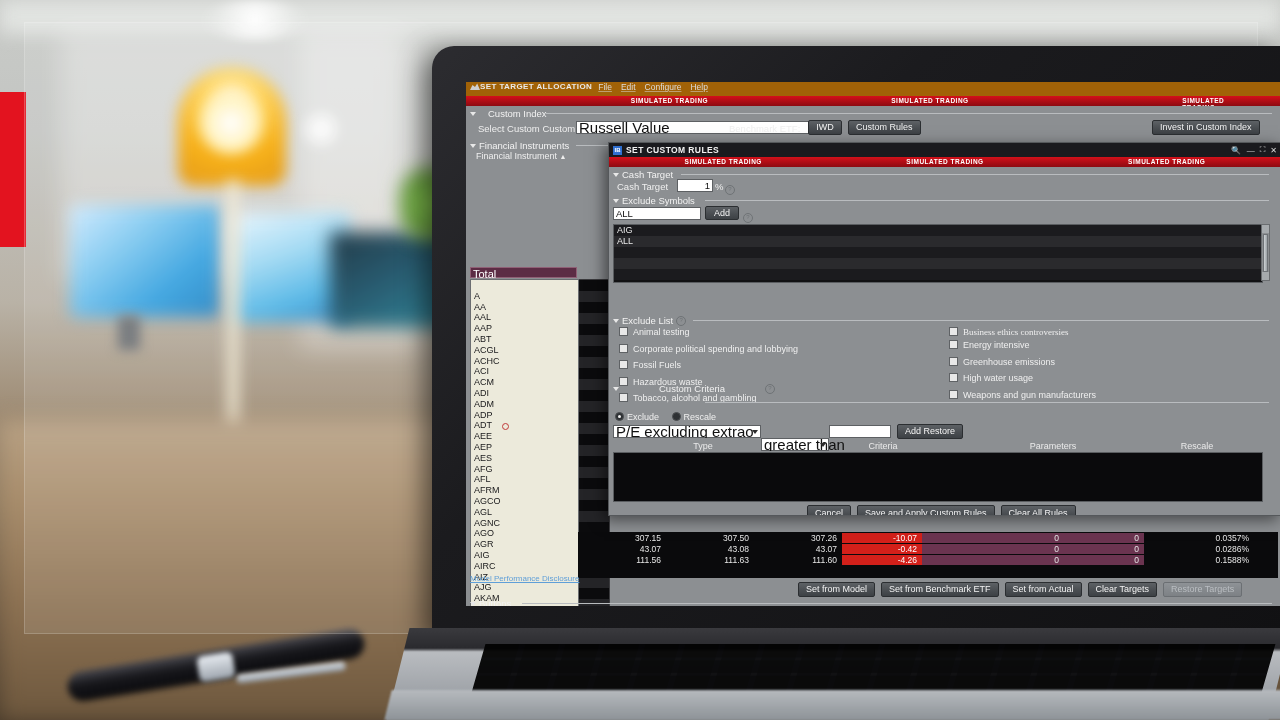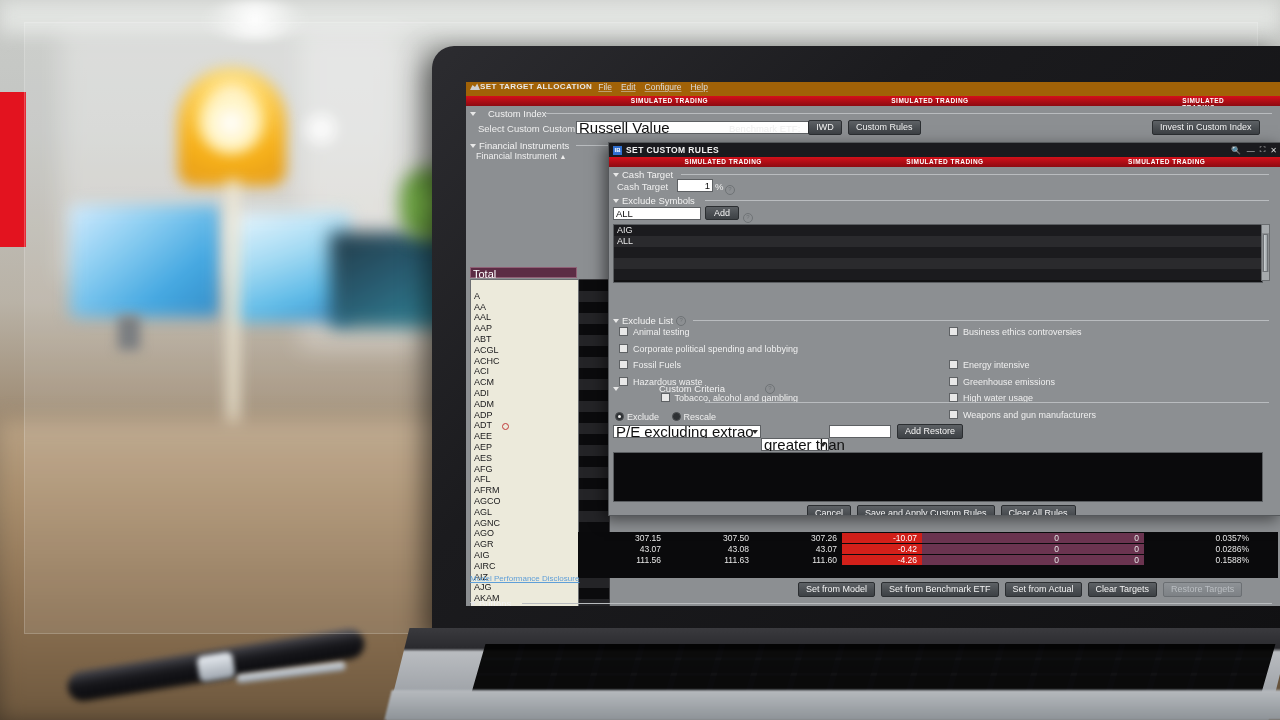--- a/index.html
+++ b/index.html
@@ -368,24 +368,24 @@
         <span>Exclude List</span>
         <span class="helpic">?</span>
       </div>
       <div class="grp-line" style="left:84px;top:153px;width:576px;"></div>
 
       <div style="position:absolute;left:10px;top:160px;" id="exleft">
           <div class="chkline" style="margin-bottom:6.5px;"><span class="chk"></span><span>Animal testing</span></div>
           <div class="chkline" style="margin-bottom:6.5px;"><span class="chk"></span><span>Corporate political spending and lobbying</span></div>
           <div class="chkline" style="margin-bottom:6.5px;"><span class="chk"></span><span>Fossil Fuels</span></div>
           <div class="chkline" style="margin-bottom:6.5px;"><span class="chk"></span><span>Hazardous waste</span></div>
-          <div class="chkline" style="margin-bottom:1px;text-align:right;"><span class="chk"></span><span>Tobacco, alcohol and gambling</span></div>
+          <div class="chkline" style="margin-bottom:1px;"><span class="chk"></span><span>Tobacco, alcohol and gambling</span></div>
         </div>
       <div style="position:absolute;left:340px;top:160px;" id="exright">
-          <div class="chkline" style="margin-bottom:23px;"><span class="chk"></span><span>Business ethics controversies</span></div>
+          <div class="chkline" style="margin-bottom:3px;font-family:Liberation Serif, serif;"><span class="chk"></span><span>Business ethics controversies</span></div>
           <div class="chkline" style="margin-bottom:6.5px;"><span class="chk"></span><span>Energy intensive</span></div>
           <div class="chkline" style="margin-bottom:6.5px;"><span class="chk"></span><span>Greenhouse emissions</span></div>
           <div class="chkline" style="margin-bottom:6.5px;"><span class="chk"></span><span>High water usage</span></div>
           <div class="chkline" style="margin-bottom:6.5px;"><span class="chk"></span><span>Weapons and gun manufacturers</span></div>
         </div>
 
       <div class="grp-lbl" style="left:4px;top:216px;gap:40px;">
         <span class="caret"></span>
         <span>Custom Criteria</span>
         <span class="helpic">?</span>
@@ -405,20 +405,26 @@
         <div class="txt" style="width:138px;">P/E excluding extraordinary it...</div>
         <div class="arw"></div>
       </div>
       <div class="selbox" style="left:152px;top:258px;width:68px;">
         <div class="txt">greater than</div>
         <div class="arw"></div>
       </div>
       <div class="fld" style="position:absolute;left:220px;top:258px;width:62px;"></div>
       <button class="btn" style="position:absolute;left:288px;top:257px;">Add Restore</button>
 
+      <div class="tblhead" style="left:4px;top:274px;width:648px;" id="crithead">
+          <div style="width:180px">Type</div>
+          <div style="width:180px">Criteria</div>
+          <div style="width:160px">Parameters</div>
+          <div style="width:128px">Rescale</div>
+        </div>
       <div class="gridarea" style="left:4px;top:285px;width:648px;height:48px;"></div>
 
       <div class="dlgbtns" style="left:198px;top:338px;" id="dlgfooter">
           <button class="btn" style="height:16px;line-height:14px;">Cancel</button>
           <button class="btn" style="height:16px;line-height:14px;">Save and Apply Custom Rules</button>
           <button class="btn" style="height:16px;line-height:14px;text-decoration:underline;">Clear All Rules</button>
         </div>
     </div>
   </div>
 

